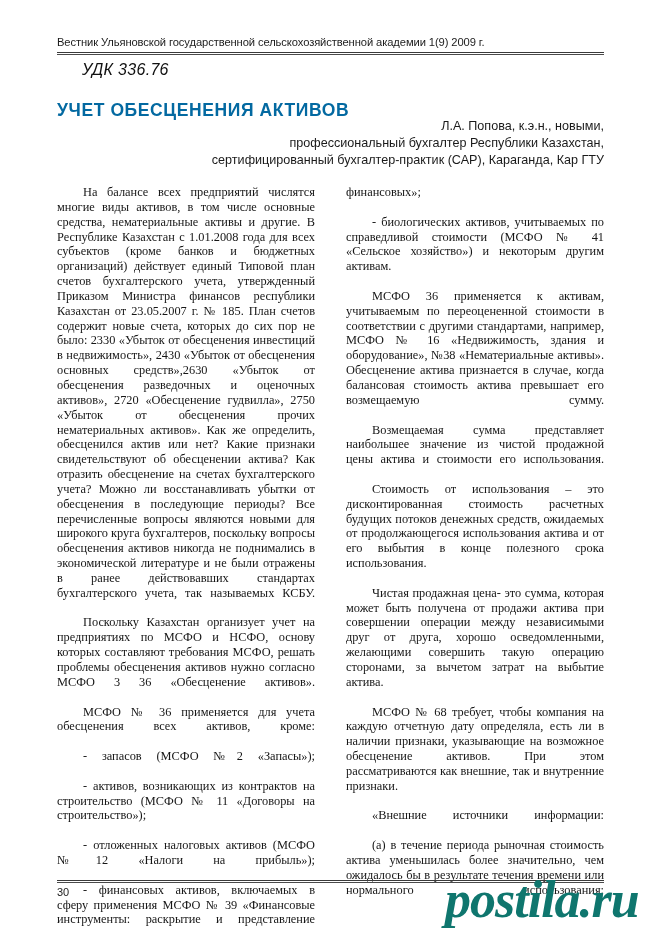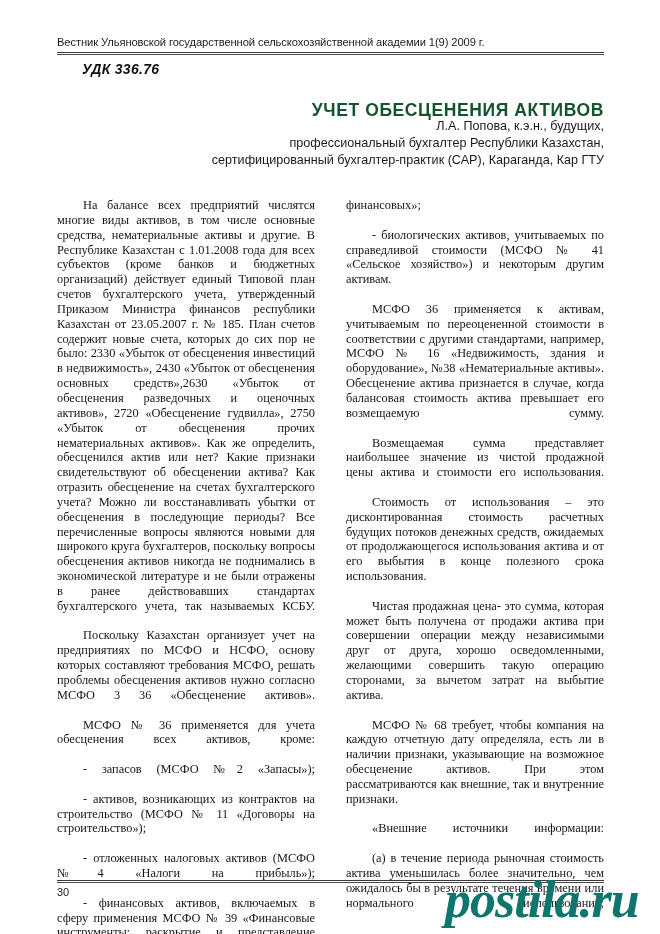--- a/index.html
+++ b/index.html
@@ -49,37 +49,37 @@
   .rule-top { top: 52px; }
   .rule-bottom { top: 880px; }
 
   
   .udk {
     position: absolute;
     left: 82px;
     top: 61px;
     font-family: "Liberation Sans", "DejaVu Sans", sans-serif;
     font-style: italic;
-    font-weight: bold;
-    font-size: 14px;
+    font-weight: normal;
+    font-size: 16px;
     letter-spacing: 0.3px;
     color: #111;
   }
 
   
   .article-title {
     position: absolute;
     left: 57px;
     top: 88px;
     width: 547px;
-    text-align: right;
+    text-align: left;
     font-family: "Liberation Sans", "DejaVu Sans", sans-serif;
     font-size: 17.5px;
     letter-spacing: 0.6px;
-    color: #14532d;
+    color: #0369a1;
     white-space: nowrap;
   }
 
   
   .authors {
     position: absolute;
     left: 57px;
     top: 118px;
     width: 547px;
     text-align: right;
@@ -90,21 +90,20 @@
   }
   .authors div { white-space: nowrap; }
 
   
   .columns {
     position: absolute;
     left: 57px;
     top: 185px;
     width: 547px;
     height: 680px;
-    margin-top: 13px;
   }
   .col {
     position: absolute;
     top: 0;
     width: 258px;
     font-size: 12.35px;
     line-height: 14.85px;
     text-align: justify;
     text-justify: inter-word;
     color: #161616;
@@ -160,34 +159,34 @@
 
   <div class="running-head">Вестник Ульяновской государственной сельскохозяйственной академии 1(9) 2009 г.</div>
 
   <div class="rule-double rule-top"></div>
 
   <div class="udk">УДК 336.76</div>
 
   <h1 class="article-title">УЧЕТ ОБЕСЦЕНЕНИЯ АКТИВОВ</h1>
 
   <div class="authors">
-    <div>Л.А. Попова, к.э.н., будущих,</div>
+    <div>Л.А. Попова, к.э.н., новыми,</div>
     <div>профессиональный бухгалтер Республики Казахстан,</div>
     <div>сертифицированный бухгалтер-практик (САР), Караганда, Кар ГТУ</div>
   </div>
 
   <div class="columns">
 
     <div class="col col-left">
       <p>На балансе всех предприятий числятся многие виды активов, в том числе основные средства, нематериальные активы и другие. В Республике Казахстан с 1.01.2008 года для всех субъектов (кроме банков и бюджетных организаций) действует единый Типовой план счетов бухгалтерского учета, утвержденный Приказом Министра финансов республики Казахстан от 23.05.2007 г. № 185. План счетов содержит новые счета, которых до сих пор не было: 2330 «Убыток от обесценения инвестиций в недвижимость», 2430 «Убыток от обесценения основных средств»,2630 «Убыток от обесценения разведочных и оценочных активов», 2720 «Обесценение гудвилла», 2750 «Убыток от обесценения прочих нематериальных активов». Как же определить, обесценился актив или нет? Какие признаки свидетельствуют об обесценении актива? Как отразить обесценение на счетах бухгалтерского учета? Можно ли восстанавливать убытки от обесценения в последующие периоды? Все перечисленные вопросы являются новыми для широкого круга бухгалтеров, поскольку вопросы обесценения активов никогда не поднимались в экономической литературе и не были отражены в ранее действовавших стандартах бухгалтерского учета, так называемых КСБУ.</p>
       <p>Поскольку Казахстан организует учет на предприятиях по МСФО и НСФО, основу которых составляют требования МСФО, решать проблемы обесценения активов нужно согласно МСФО 3 36 «Обесценение активов».</p>
       <p>МСФО № 36 применяется для учета обесценения всех активов, кроме:</p>
       <p>- запасов (МСФО №2 «Запасы»);</p>
       <p>- активов, возникающих из контрактов на строительство (МСФО № 11 «Договоры на строительство»);</p>
-      <p>- отложенных налоговых активов (МСФО №4 «Налоги на прибыль»);</p>
+      <p>- отложенных налоговых активов (МСФО №12 «Налоги на прибыль»);</p>
       <p>- финансовых активов, включаемых в сферу применения МСФО № 39 «Финансовые инструменты: раскрытие и представление</p>
     </div>
 
     <div class="col col-right">
       <p class="noindent">финансовых»;</p>
       <p>- биологических активов, учитываемых по справедливой стоимости (МСФО № 41 «Сельское хозяйство») и некоторым другим активам.</p>
       <p>МСФО 36 применяется к активам, учитываемым по переоцененной стоимости в соответствии с другими стандартами, например, МСФО № 16 «Недвижимость, здания и оборудование», №38 «Нематериальные активы». Обесценение актива признается в случае, когда балансовая стоимость актива превышает его возмещаемую сумму.</p>
       <p>Возмещаемая сумма представляет наибольшее значение из чистой продажной цены актива и стоимости его использования.</p>
       <p>Стоимость        от использования – это дисконтированная стоимость расчетных будущих потоков денежных средств, ожидаемых от продолжающегося          использования актива и от его выбытия в конце полезного срока использования.</p>
       <p>Чистая продажная цена- это сумма, которая может быть получена от продажи актива при совершении операции между независимыми друг от друга, хорошо осведомленными, желающими совершить такую операцию сторонами, за вычетом затрат на выбытие актива.</p>

